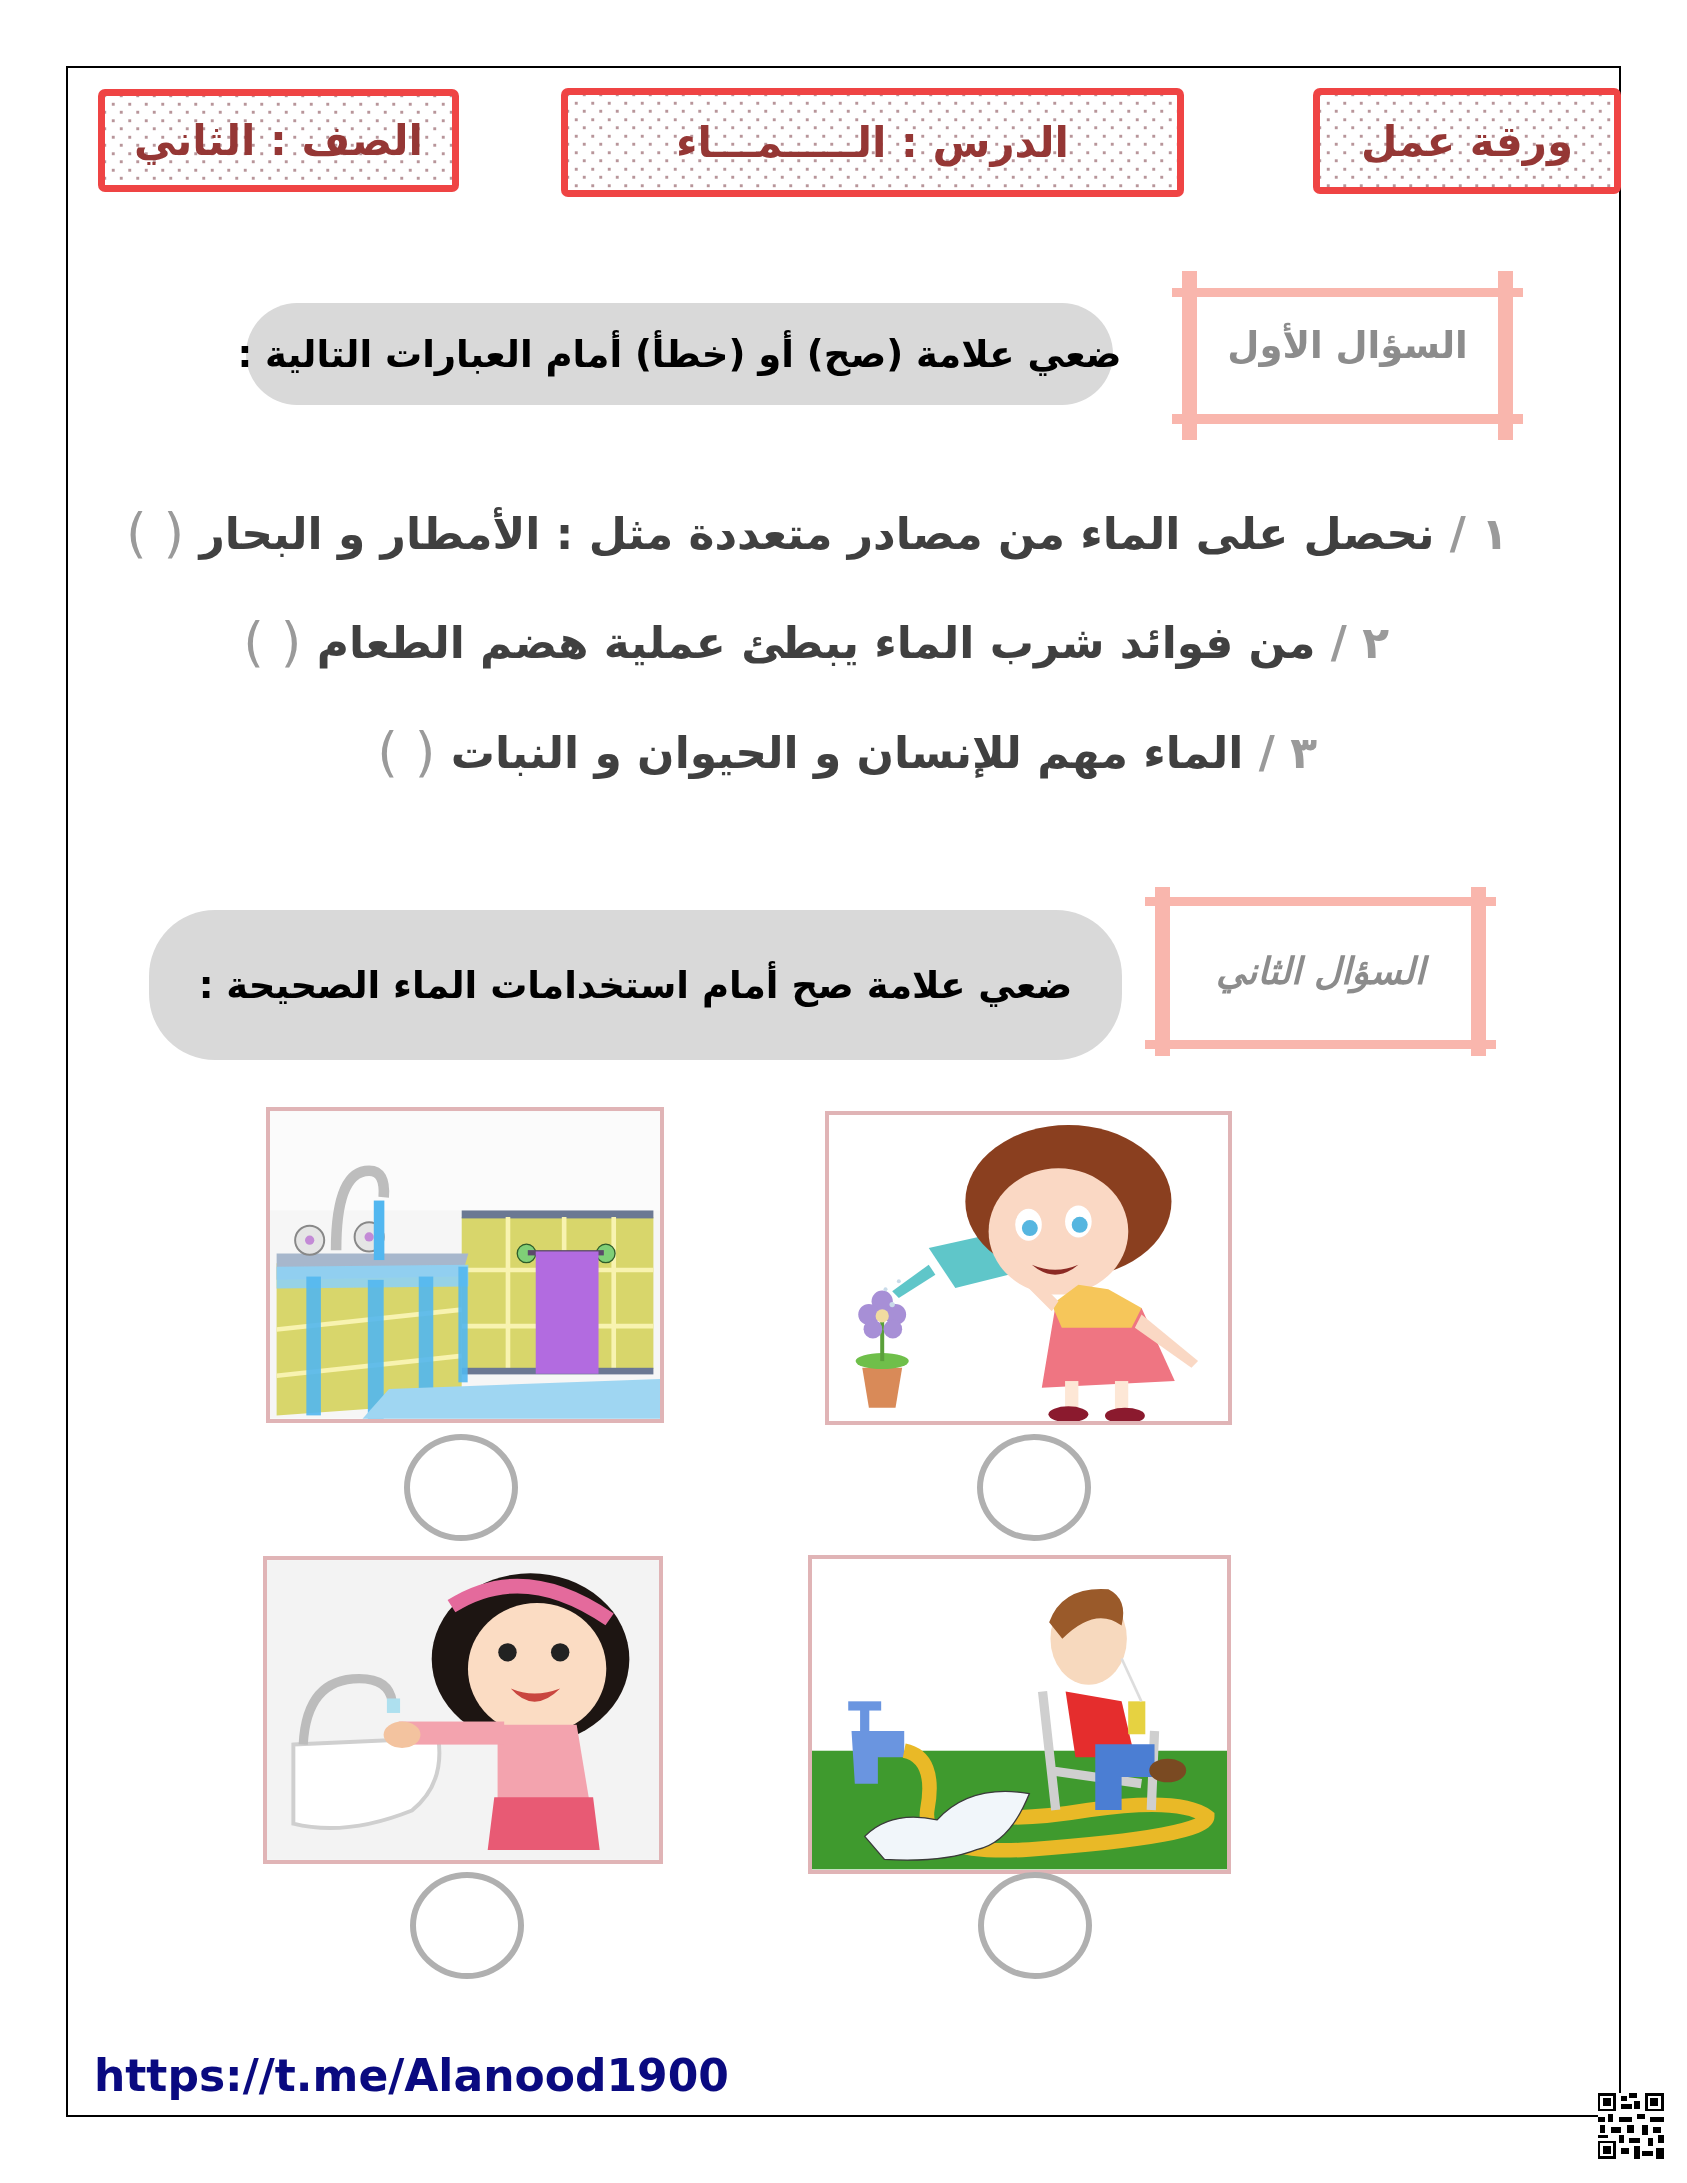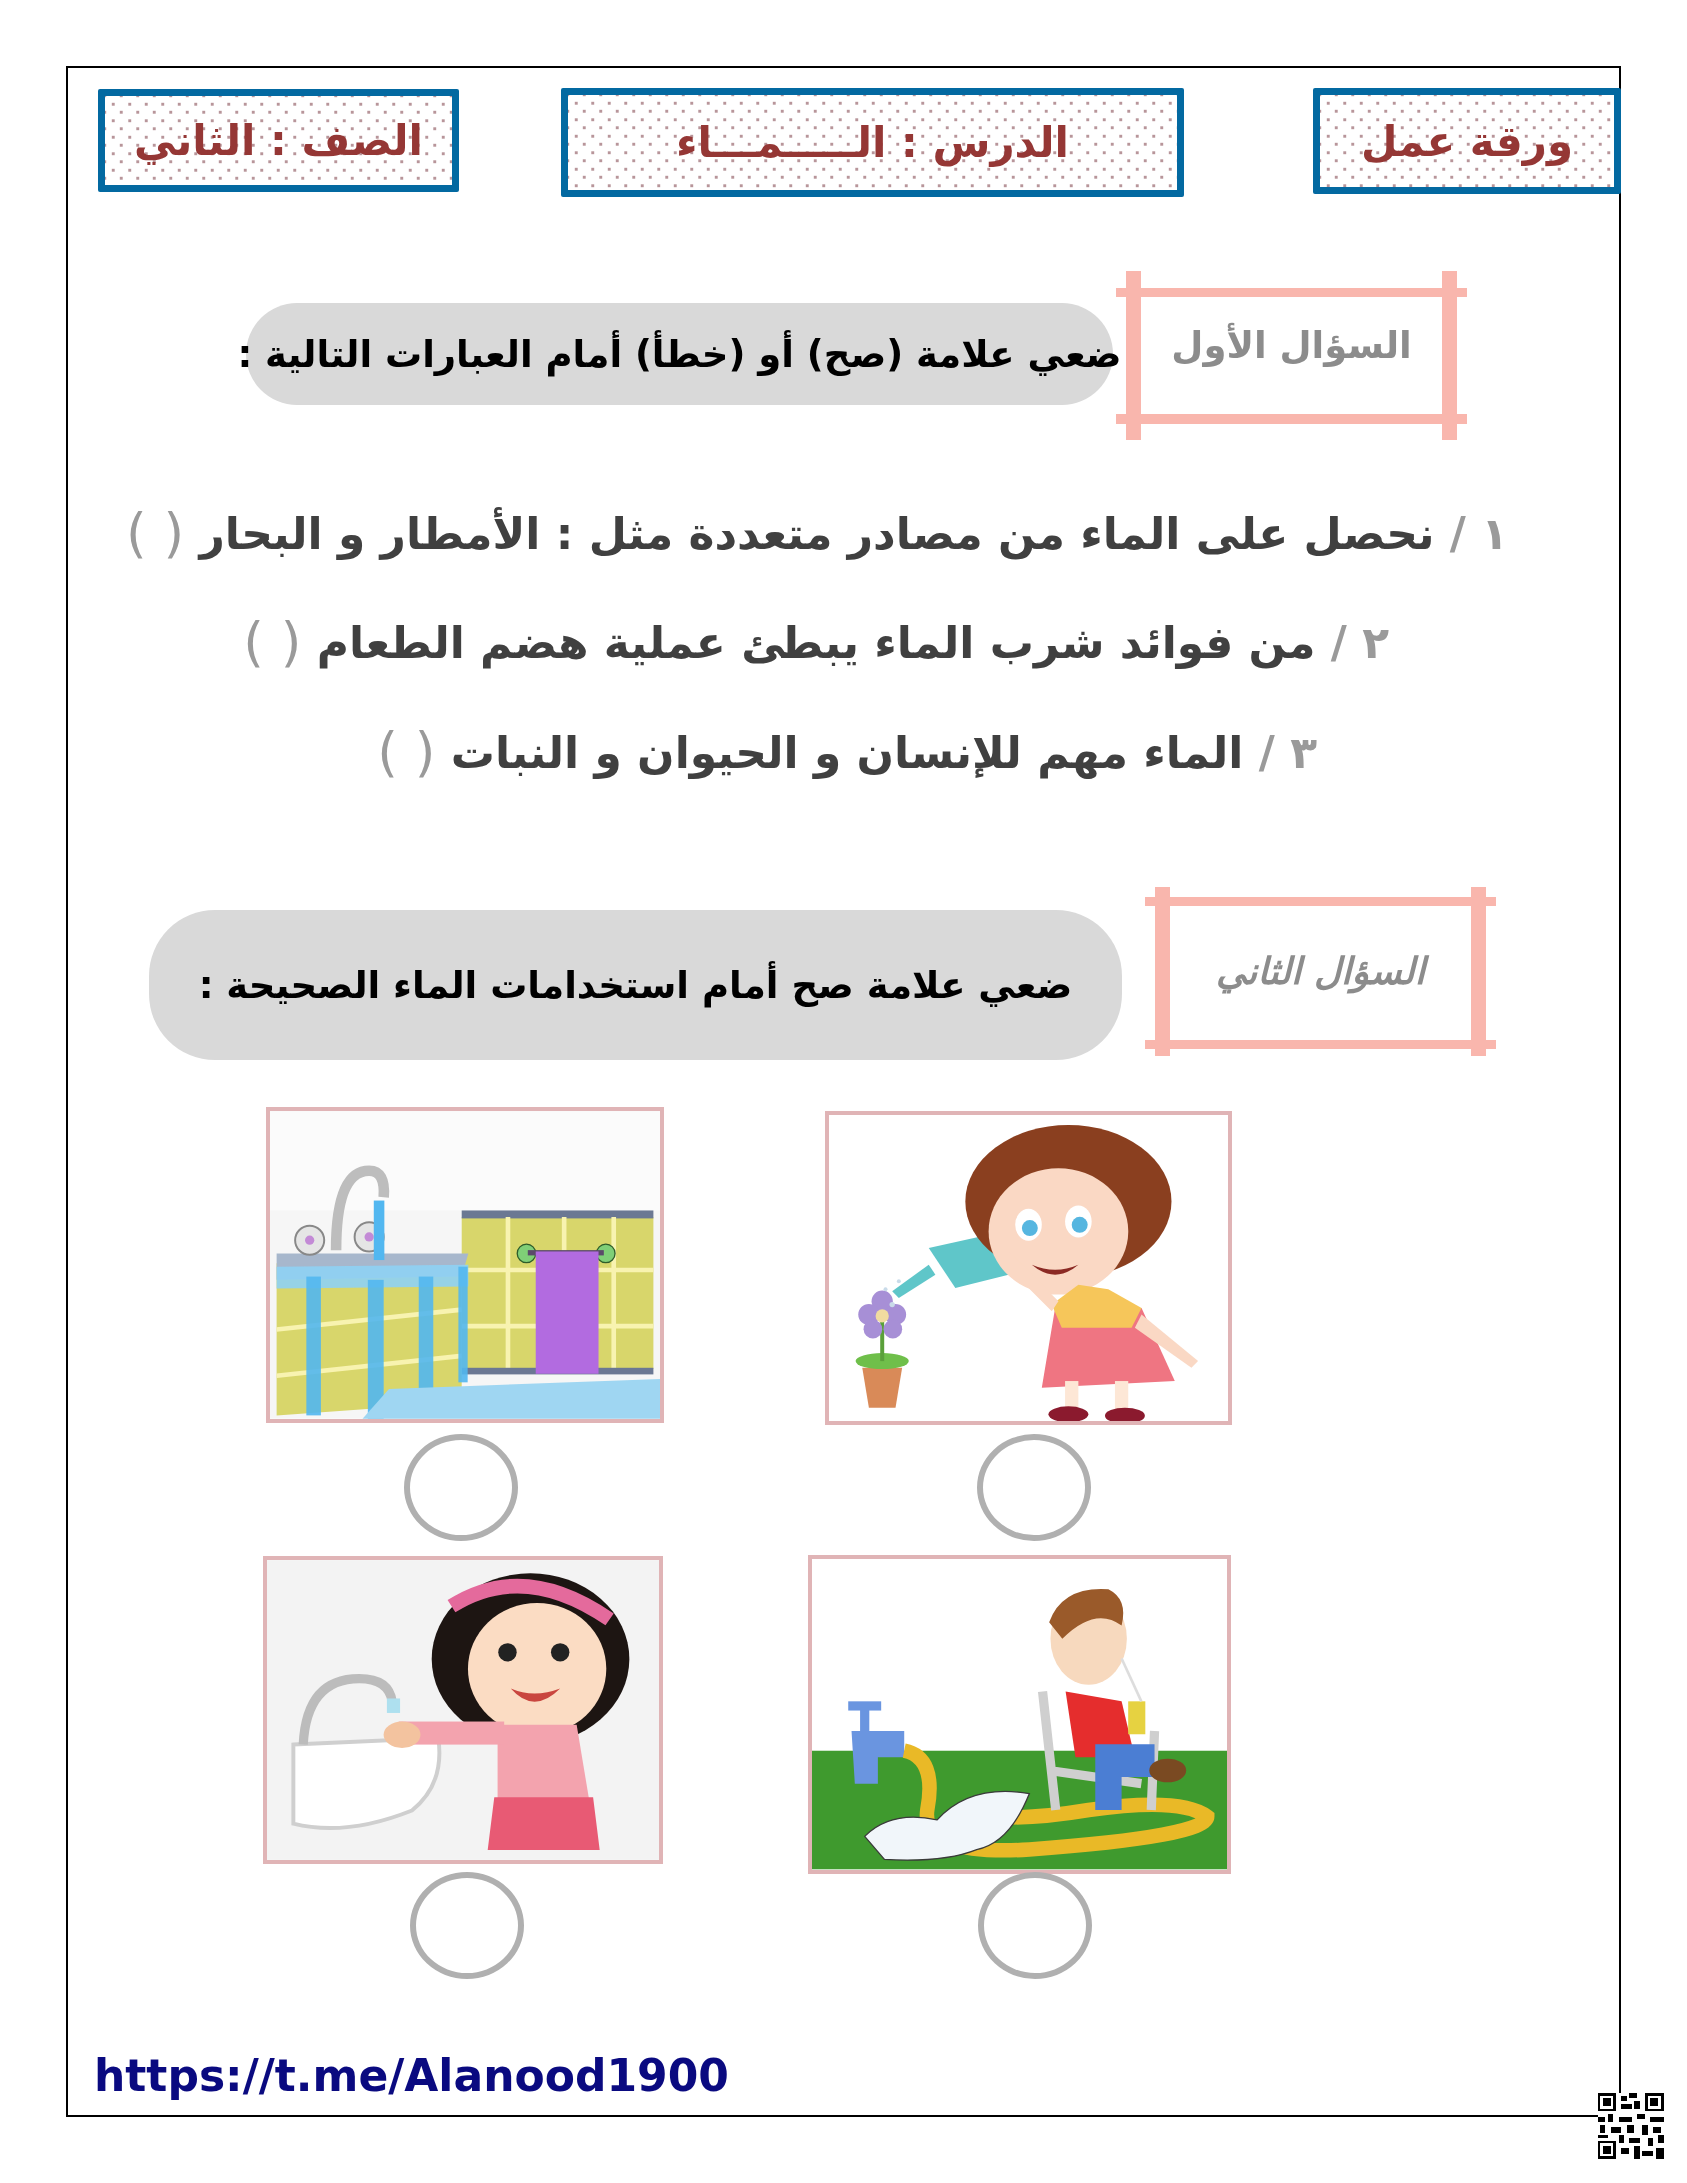--- a/index.html
+++ b/index.html
@@ -6,21 +6,21 @@
   html, body { width: 1687px; height: 2183px; background: #ffffff; overflow: hidden; }
   body { position: relative; font-family: "DejaVu Sans", sans-serif; }
 
   .page-frame {
     position: absolute; left: 66px; top: 66px; width: 1555px; height: 2051px;
     border-left: 2.6px solid #000; border-top: 2.6px solid #000; border-right: 2px solid #000;
     border-bottom: 2.6px solid #000;
   }
 
   .header-box {
-    position: absolute; background: #0369a1; padding: 6.6px; border-radius: 2px;
+    position: absolute; background: #ef4444; padding: 6.6px; border-radius: 7px;
   }
   .header-inner {
     width: 100%; height: 100%;
     background-color: #ffffff;
     background-image: radial-gradient(#b8959a 1.6px, transparent 1.7px), radial-gradient(#b8959a 1.6px, transparent 1.7px);
     background-size: 16.5px 16.5px; background-position: 0 0, 8px 8px;
     display: flex; align-items: center; justify-content: center;
     direction: rtl;
   }
   .header-text {
@@ -85,21 +85,21 @@
   <div class="header-inner">
       <span class="header-text">الدرس : الـــــمـــاء</span>
     </div>
 </div>
 <div class="header-box" style="left:98px; top:89px; width:361px; height:103px;">
   <div class="header-inner">
       <span class="header-text">الصف : الثاني</span>
     </div>
 </div>
 
-<div class="q-label-frame" style="left:1116px; top:271px;">
+<div class="q-label-frame" style="left:1172px; top:271px;">
   <div class="bar-h" style="top:16.5px;"></div>
   <div class="bar-h" style="bottom:16.5px;"></div>
   <div class="bar-v" style="left:10px;"></div>
   <div class="bar-v" style="right:10px;"></div>
   <div class="q-label-text" style="padding-bottom:20px;">
       <span>السؤال الأول</span>
     </div>
 </div>
 
 <div class="pill" style="left:246px; top:303px; width:867px; height:102px;">

